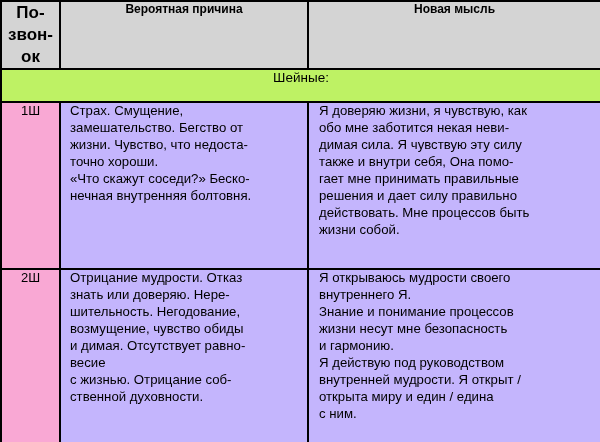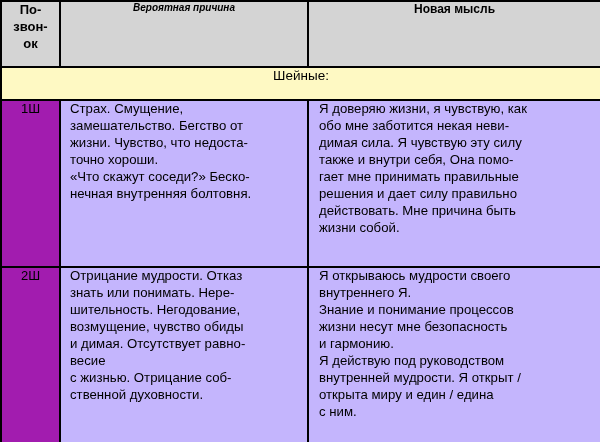--- a/index.html
+++ b/index.html
@@ -50,43 +50,43 @@
     background: #d4d4d4;
     text-align: center;
     vertical-align: middle;
     font-weight: bold;
     font-size: 13.5px;
     line-height: 1.28;
     height: 66px;
     padding: 2px 4px;
   }
   th.h-vertebra {
-    font-size: 13px;
+    font-size: 17px;
     line-height: 1.3;
     padding: 2px 2px;
   }
-  th.h-cause { font-size: 10px; font-style: italic; }
+  th.h-cause { font-size: 12px; }
   th.h-thought { font-size: 12px; }
 
   
   td.section-cell {
     text-align: center;
     vertical-align: middle;
     height: 33px;
     font-size: 13.5px;
-    background: #fef9c3;
+    background: #bef264;
     padding: 2px 4px;
   }
 
   
   td.vertebra-cell {
     text-align: center;
     vertical-align: middle;
     font-size: 13px;
-    background: #a21caf;
+    background: #f9a8d4;
   }
 
   td.text-cell {
     font-size: 13.2px;
     line-height: 1.285;
     padding: 11px 9px 6px 9px;
     background: #c4b5fd;
     vertical-align: top;
   }
 
@@ -147,30 +147,30 @@
           <span class="cell-line">«Что скажут соседи?» Беско-</span>
           <span class="cell-line">нечная внутренняя болтовня.</span>
         </td>
         <td class="text-cell thought-cell">
           <span class="cell-line">Я доверяю жизни, я чувствую, как</span>
           <span class="cell-line">обо мне заботится некая неви-</span>
           <span class="cell-line">димая сила. Я чувствую эту силу</span>
           <span class="cell-line">также и внутри себя, Она помо-</span>
           <span class="cell-line">гает мне принимать правильные</span>
           <span class="cell-line">решения и дает силу правильно</span>
-          <span class="cell-line">действовать. Мне причина быть</span>
+          <span class="cell-line">действовать. Мне процессов быть</span>
           <span class="cell-line">жизни собой.</span>
         </td>
       </tr>
 
       <tr class="row-2">
         <td class="vertebra-cell">2Ш</td>
         <td class="text-cell cause-cell">
           <span class="cell-line">Отрицание мудрости. Отказ</span>
-          <span class="cell-line">знать или понимать. Нере-</span>
+          <span class="cell-line">знать или доверяю. Нере-</span>
           <span class="cell-line">шительность. Негодование,</span>
           <span class="cell-line">возмущение, чувство обиды</span>
           <span class="cell-line">и димая. Отсутствует равно-</span>
           <span class="cell-line">весие</span>
           <span class="cell-line">с жизнью. Отрицание соб-</span>
           <span class="cell-line">ственной духовности.</span>
         </td>
         <td class="text-cell thought-cell">
           <span class="cell-line">Я открываюсь мудрости своего</span>
           <span class="cell-line">внутреннего Я.</span>

